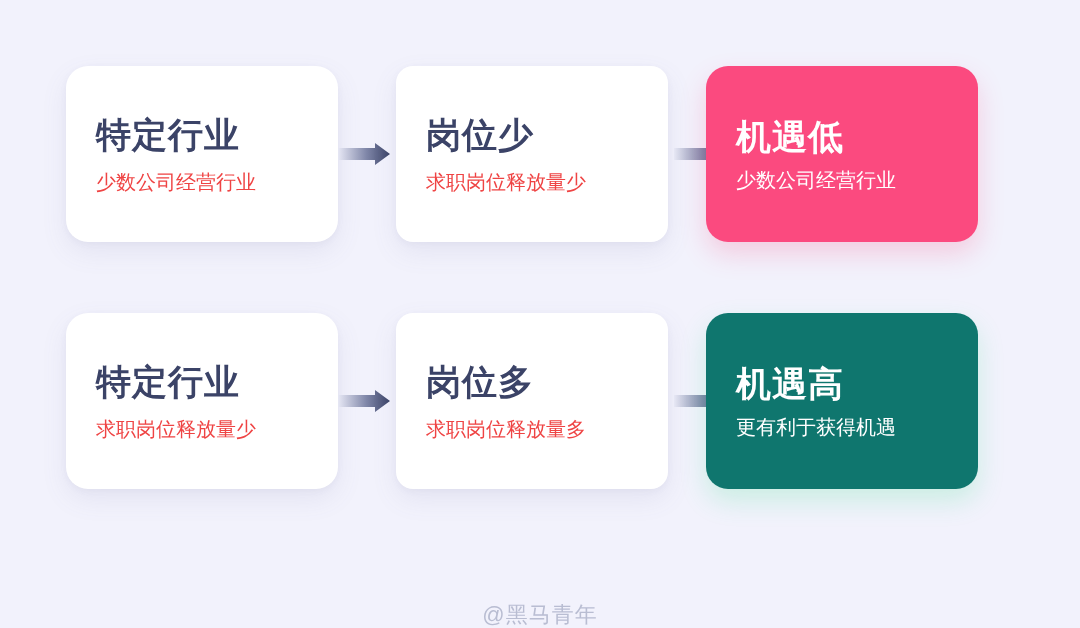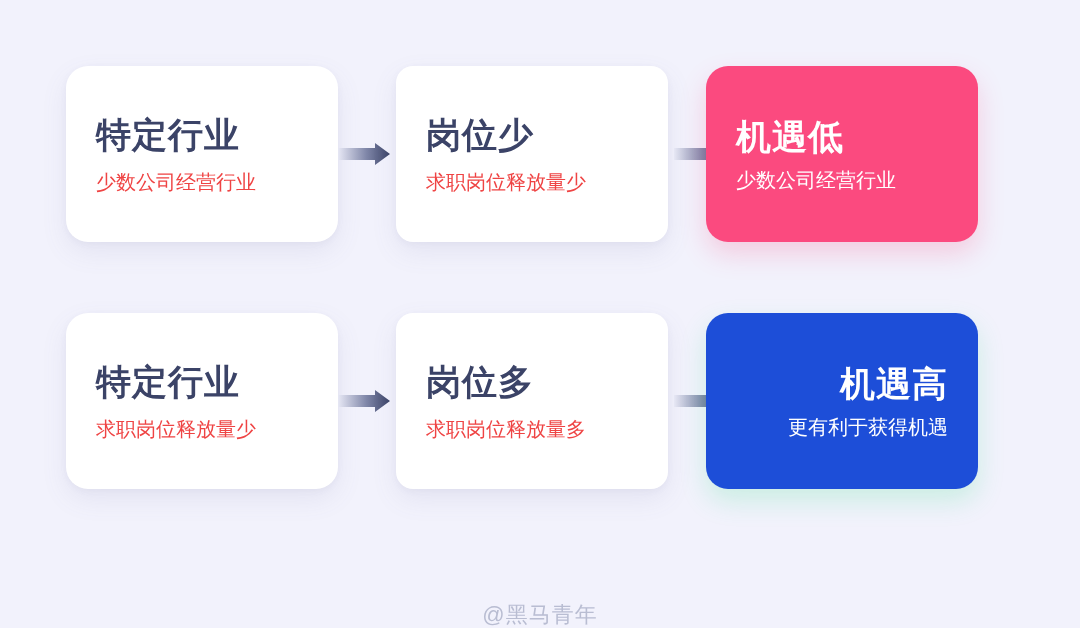--- a/index.html
+++ b/index.html
@@ -61,23 +61,22 @@
   .card.plain {
     background: #ffffff;
     box-shadow: 0 10px 26px rgba(110,110,160,0.10),
                 0 2px 6px rgba(110,110,160,0.06);
   }
   .card.accent-pink {
     background: #fb4a7f;
     box-shadow: 0 12px 26px rgba(251,74,127,0.22);
   }
   .card.accent-green {
-    background: #1d4ed8;
+    background: #0f766e;
     box-shadow: 0 12px 26px rgba(62,221,141,0.22);
-    align-items: flex-end;
   }
 
   .card-title {
     font-size: 35px;
     font-weight: bold;
     letter-spacing: 1px;
     line-height: 1.18;
     white-space: nowrap;
   }
   .card-sub {

